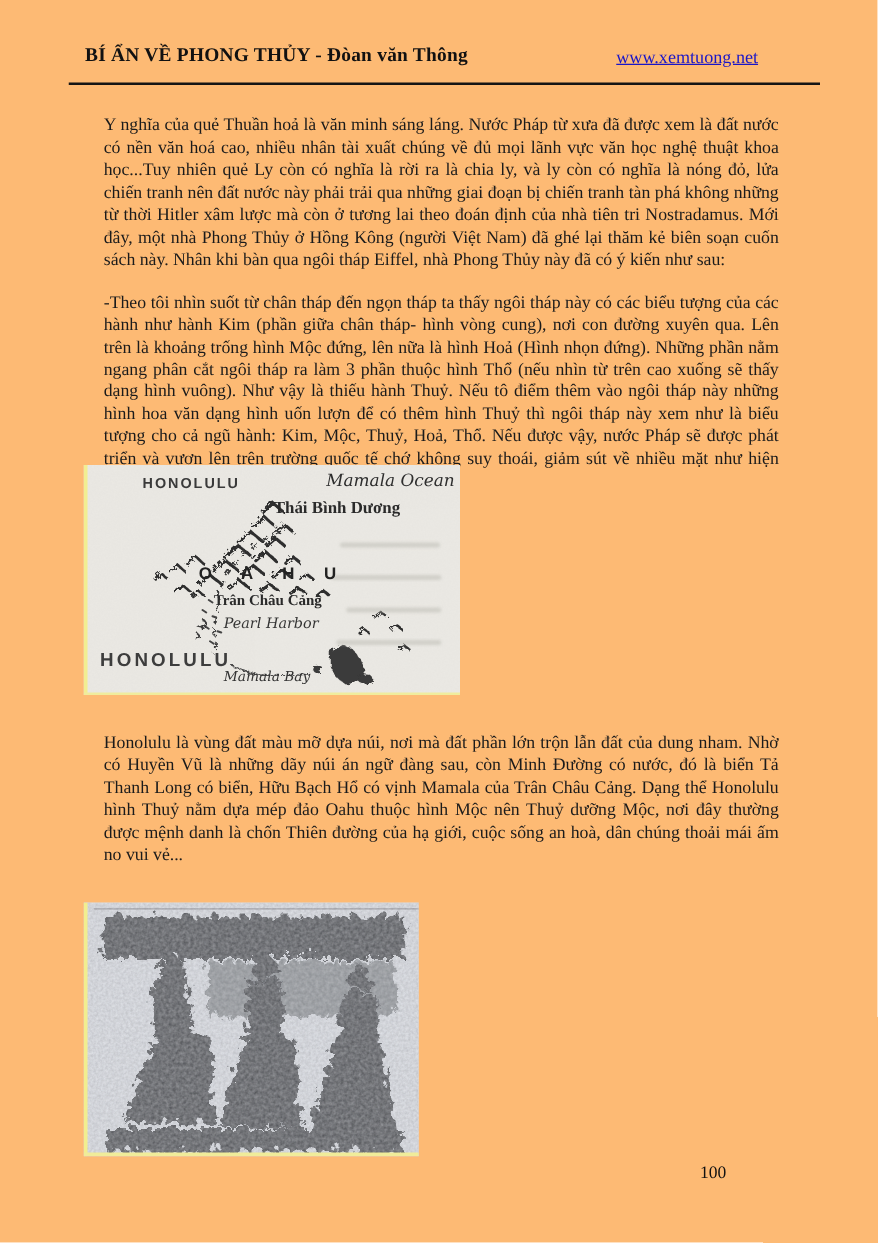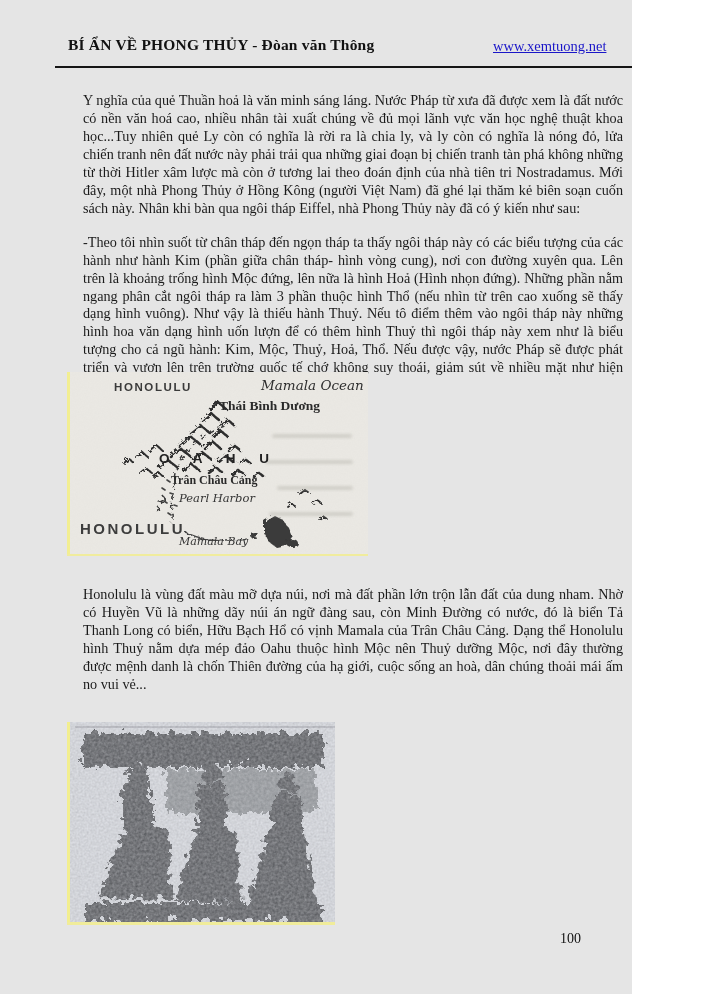--- a/index.html
+++ b/index.html
@@ -1,17 +1,17 @@
 <!DOCTYPE html>
 <html><head>
 <meta charset="utf-8">
 <style>
   html,body { margin:0; padding:0; background:#ffffff; }
   .page {
-    position:relative; width:632px; height:994px; background:#e5e5e5;
+    position:relative; width:702px; height:994px; background:#fdba74;
     font-family:"Liberation Serif", serif; color:#161616; overflow:hidden;
   }
   
   .hdr-title {
     position:absolute; left:68px; top:36px; font-size:15.5px; font-weight:bold;
     letter-spacing:0.2px; color:#111;
   }
   .hdr-link {
     position:absolute; left:493px; top:38px; font-size:14.5px;
     color:#1a16c8; text-decoration:underline; cursor:pointer;

